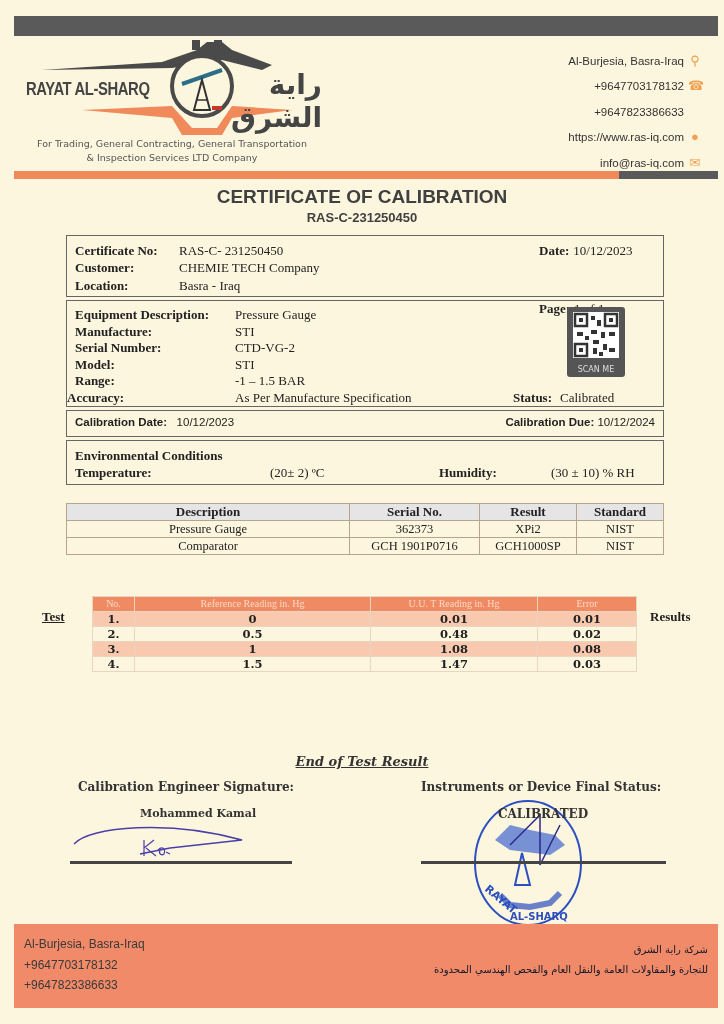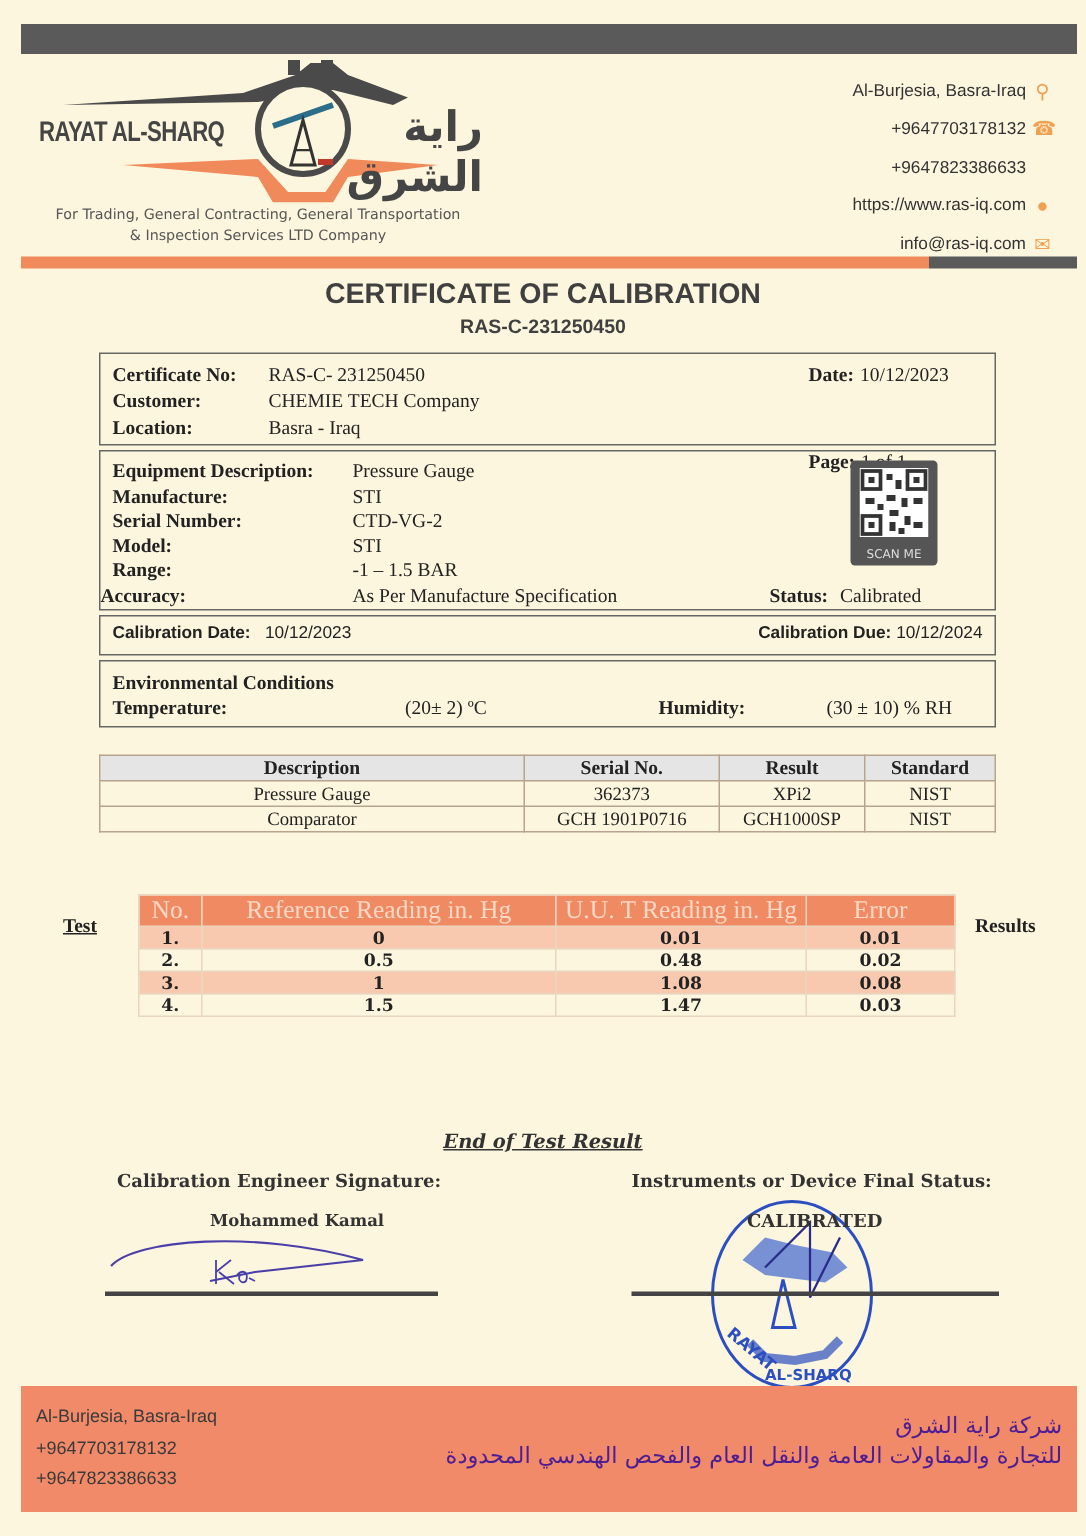--- a/index.html
+++ b/index.html
@@ -28,27 +28,27 @@
   .line { position: absolute; white-space: nowrap; }
 
   
   table { border-collapse: collapse; position: absolute; }
   .ref td, .ref th { border: 1px solid #b6a48e; font-size: 12.5px; text-align: center; height: 17px; }
   .ref .cap { background: #f0a282; font-weight: bold; }
   .ref th { background: #e5e5e5; font-weight: bold; font-size: 13px; margin-top: 36px; }
   .ref td { background: #fdf6de; }
 
   .test td, .test th { border: 1px solid #e8d6c0; font-size: 11.5px; text-align: center; font-weight: bold; height: 14.5px; font-family: "DejaVu Serif", serif; }
-  .test th { background: #f08a62; color: #fbd9c6; font-weight: normal; font-size: 17px; font-family: "Liberation Serif", serif; }
+  .test th { background: #f08a62; color: #fbd9c6; font-weight: normal; font-size: 10px; font-family: "Liberation Serif", serif; }
   .test tr.alt td { background: #f8c9ae; }
   .test tr.plain td { background: #fdf6de; }
 
   .footer { left: 14px; top: 924px; width: 704px; height: 84px; background: #f08a68; }
   .footer .en { position: absolute; left: 10px; top: 10px; font-family: "Liberation Sans", sans-serif; font-size: 12px; color: #3a3a3a; line-height: 20.5px; }
-  .footer .ar { position: absolute; right: 10px; top: 16px; direction: rtl; text-align: right; font-family: "DejaVu Sans", sans-serif; font-size: 15px; color: #4c1d95; line-height: 20px; }
+  .footer .ar { position: absolute; right: 10px; top: 16px; direction: rtl; text-align: right; font-family: "DejaVu Sans", sans-serif; font-size: 10px; color: #0f172a; line-height: 20px; }
 </style>
 </head>
 <body>
 
 <div class="abs top-bar"></div>
 
 <div class="abs logo-wrap">
   <svg width="300" height="95" style="position:absolute;left:0;top:0">
     <path d="M20 30 L140 22 L175 10 L185 2 L200 2 L210 10 L250 25 L240 30 L200 20 L150 28 Z" fill="#4a4a4a"></path>
     <rect x="170" y="0" width="8" height="10" fill="#4a4a4a"></rect>

